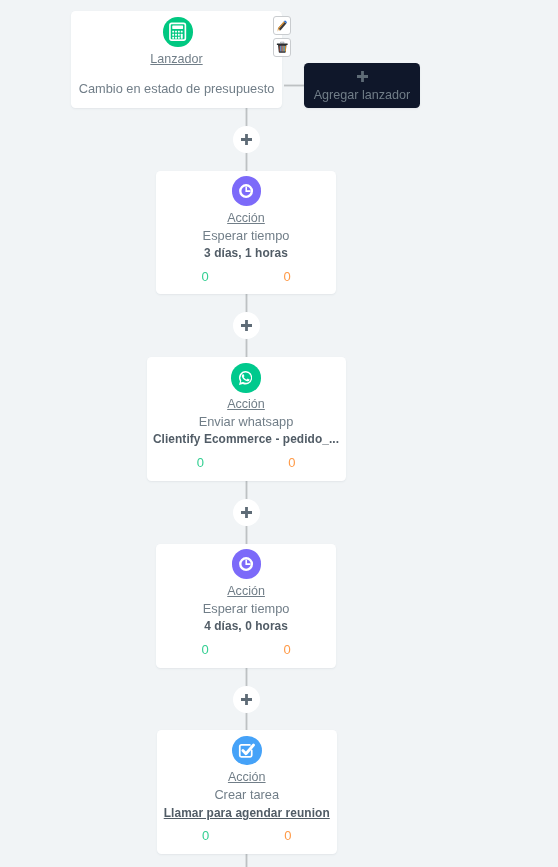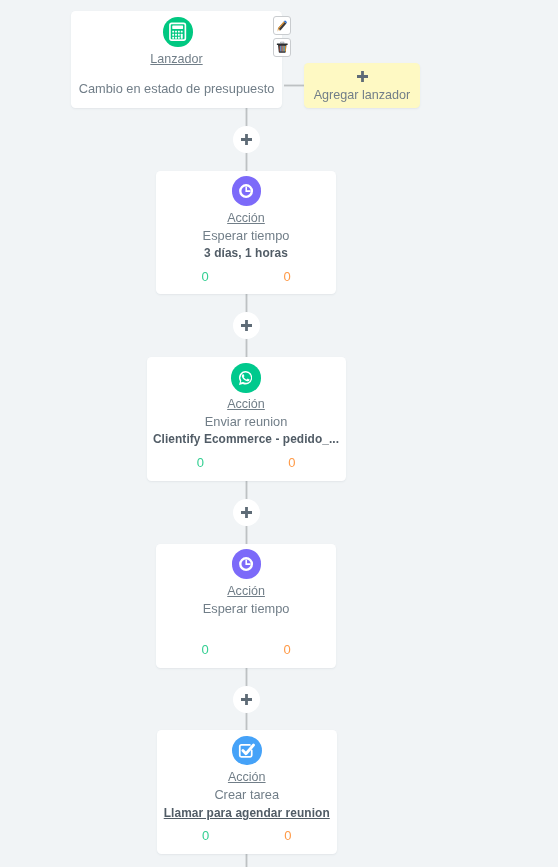--- a/index.html
+++ b/index.html
@@ -49,21 +49,21 @@
   .stat-err{color:#ff9a47;}
 
   
   .act-btn{
     position:absolute;width:19px;height:19px;border:1px solid #c9cccf;
     border-radius:3px;background:#fff;display:flex;align-items:center;
     justify-content:center;font-size:10px;line-height:1;
   }
 
   .add-card{
-    position:absolute;background:#fef9c3;border-radius:4.5px;
+    position:absolute;background:#0f172a;border-radius:4.5px;
     box-shadow:0 1px 2px rgba(100,115,125,.10);
     box-sizing:border-box;
   }
   .add-plus{position:absolute;left:52.5px;top:8.2px;width:11px;height:11px;
             display:flex;align-items:center;justify-content:center;}
   .add-plus svg{display:block;}
   .add-label{position:absolute;left:0;right:0;top:22.6px;height:18px;line-height:18px;
              font-size:12.6px;color:#717e88;text-align:center;}
 </style>
 </head>
@@ -183,35 +183,36 @@
   </div>
 
   <div class="card" style="left:146.5px;top:356.5px;width:199px;height:124.5px;">
     <div class="icon-circle" style="left:84.5px;top:6.5px;width:29.5px;height:29.5px;background:#00c98d;">
       <svg width="17.6" height="17.6" viewBox="0 0 24 24" fill="#fff">
         <path d="M12.05 2.6A9.25 9.25 0 0 0 4.1 16.65l-1.4 5.1 5.24-1.37A9.25 9.25 0 1 0 12.05 2.6zm0 2.2a7.05 7.05 0 0 1 5.94 10.84A7.05 7.05 0 0 1 8.4 17.9l-.36-.21-2.87.75.77-2.8-.24-.38A7.05 7.05 0 0 1 12.05 4.8z"></path>
         <path d="M9.22 7.55c-.2-.45-.4-.46-.59-.47h-.5c-.17 0-.45.07-.69.33-.24.26-.9.88-.9 2.14 0 1.26.92 2.48 1.05 2.65.13.17 1.79 2.86 4.42 3.9 2.19.86 2.64.7 3.11.65.48-.04 1.54-.62 1.75-1.23.22-.6.22-1.12.15-1.23-.07-.12-.24-.18-.5-.3-.26-.13-1.53-.76-1.77-.85-.24-.09-.41-.13-.58.13-.17.26-.67.85-.82 1.02-.15.18-.3.2-.56.07-.26-.13-1.1-.41-2.1-1.3-.78-.69-1.3-1.55-1.45-1.81-.15-.26-.02-.4.11-.53.12-.12.26-.3.4-.46.13-.15.17-.26.26-.44.09-.18.04-.33-.02-.46-.07-.13-.58-1.4-.79-1.91z"></path>
       </svg>
     </div>
     <div class="lbl t-type" style="top:38.2px;">Acción</div>
-    <div class="lbl t-name" style="top:56px;">Enviar reunion</div>
+    <div class="lbl t-name" style="top:56px;">Enviar whatsapp</div>
     <div class="lbl t-value" style="top:73.8px;">Clientify Ecommerce - pedido_...</div>
     <div class="stat stat-ok" style="left:8px;top:98px;width:91.5px;">0</div>
     <div class="stat stat-err" style="left:99.5px;top:98px;width:91.5px;">0</div>
   </div>
 
   <div class="card" style="left:156px;top:543.5px;width:180.2px;height:124.5px;">
     <div class="icon-circle" style="left:75.5px;top:5.5px;width:29.5px;height:29.5px;background:#7c6af9;">
       <svg width="16.2" height="16.2" viewBox="0 0 24 24" fill="none">
         <circle cx="12" cy="12" r="8.6" stroke="#fff" stroke-width="3.5"></circle>
         <path d="M12.2 5.6v6.5h6.3" stroke="#fff" stroke-width="2.4" stroke-linecap="butt" stroke-linejoin="miter"></path>
       </svg>
     </div>
     <div class="lbl t-type" style="top:38.2px;">Acción</div>
     <div class="lbl t-name" style="top:56px;">Esperar tiempo</div>
+    <div class="lbl t-value" style="top:73.8px;">4 días, 0 horas</div>
     <div class="stat stat-ok" style="left:8px;top:98px;width:82px;">0</div>
     <div class="stat stat-err" style="left:90px;top:98px;width:82px;">0</div>
   </div>
 
   <div class="card" style="left:156.5px;top:730px;width:180.5px;height:124px;">
     <div class="icon-circle" style="left:75.5px;top:5.5px;width:29.5px;height:29.5px;background:#45a2f8;">
       <svg width="19" height="19" viewBox="0 0 24 24" fill="none">
         <path d="M18.6 11.9v6.2a1.9 1.9 0 0 1-1.9 1.9H5.4a1.9 1.9 0 0 1-1.9-1.9V6.8a1.9 1.9 0 0 1 1.9-1.9h10.9" stroke="#fff" stroke-width="2.2" stroke-linecap="round"></path>
         <path d="M7.4 11.9l3.9 4.2L20.9 5.1" stroke="#fff" stroke-width="3.6" stroke-linecap="round" stroke-linejoin="round"></path>
       </svg>

